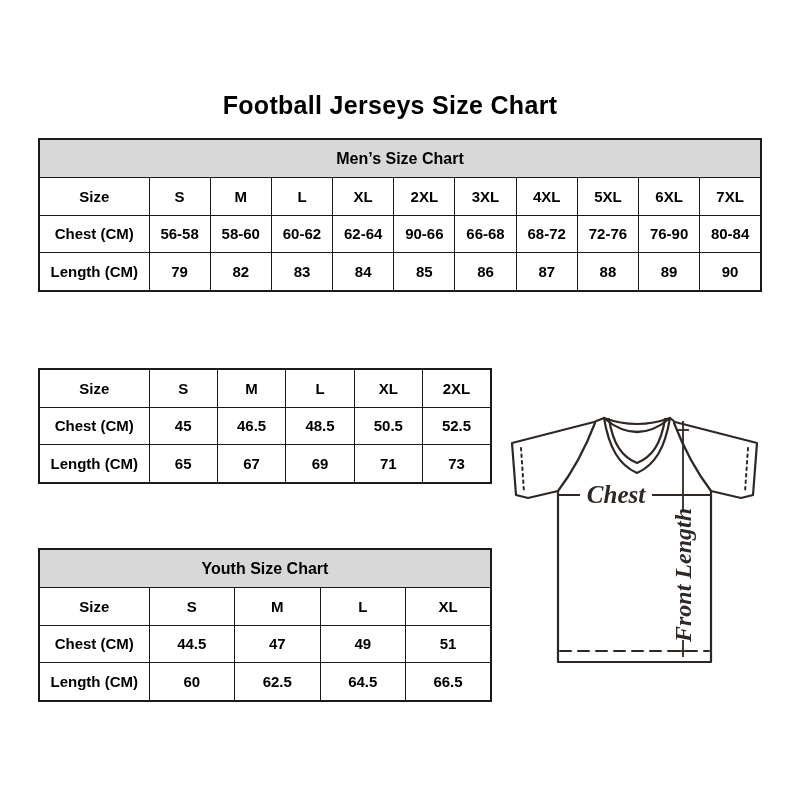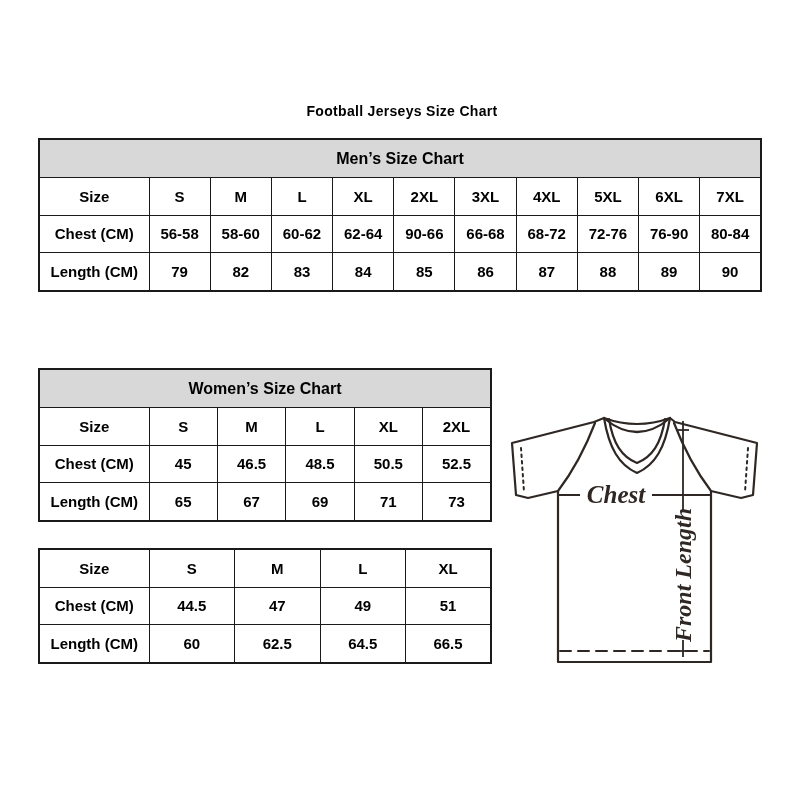--- a/index.html
+++ b/index.html
@@ -3,21 +3,21 @@
 <meta charset="utf-8">
 <style>
   html,body { margin:0; padding:0; background:#ffffff; }
   .page {
     position:relative; width:800px; height:800px; overflow:hidden;
     background:#ffffff; color:#000000;
     font-family:"Liberation Sans", sans-serif;
   }
   .page-title {
     position:absolute; top:91px; left:0; width:780px;
-    text-align:center; font-size:14px; font-weight:bold; margin:12px;
+    text-align:center; font-size:25px; font-weight:bold; margin:0;
     letter-spacing:0.3px;
   }
   table.size-table {
     position:absolute; border-collapse:collapse; table-layout:fixed;
     background:#ffffff;
     border:2.5px solid #1a1a1a;
   }
   #men-table   { left:38px; top:138px; width:724px; }
   #women-table { left:38px; top:368px; width:454px; }
   #youth-table { left:38px; top:548px; width:454px; }
@@ -112,23 +112,20 @@
       <colgroup>
         <col style="width: 110px;">
         <col>
         <col>
         <col>
         <col>
         <col>
       </colgroup>
       <tbody>
         <tr>
-          <td colspan="6" class="title-cell">Women’s Size Chart</td>
-        </tr>
-        <tr>
           <td>Size</td>
           <td>S</td>
           <td>M</td>
           <td>L</td>
           <td>XL</td>
           <td>2XL</td>
         </tr>
         <tr>
           <td>Chest (CM)</td>
           <td>45</td>
@@ -150,20 +147,23 @@
 
   <table id="youth-table" class="size-table">
       <colgroup>
         <col style="width: 110px;">
         <col>
         <col>
         <col>
         <col>
       </colgroup>
       <tbody>
+        <tr>
+          <td colspan="5" class="title-cell">Youth Size Chart</td>
+        </tr>
         <tr>
           <td>Size</td>
           <td>S</td>
           <td>M</td>
           <td>L</td>
           <td>XL</td>
         </tr>
         <tr>
           <td>Chest (CM)</td>
           <td>44.5</td>

